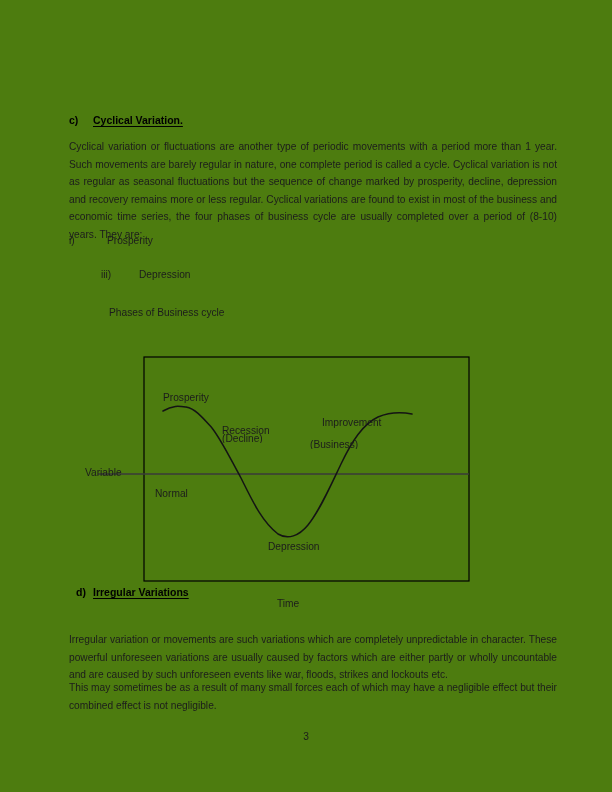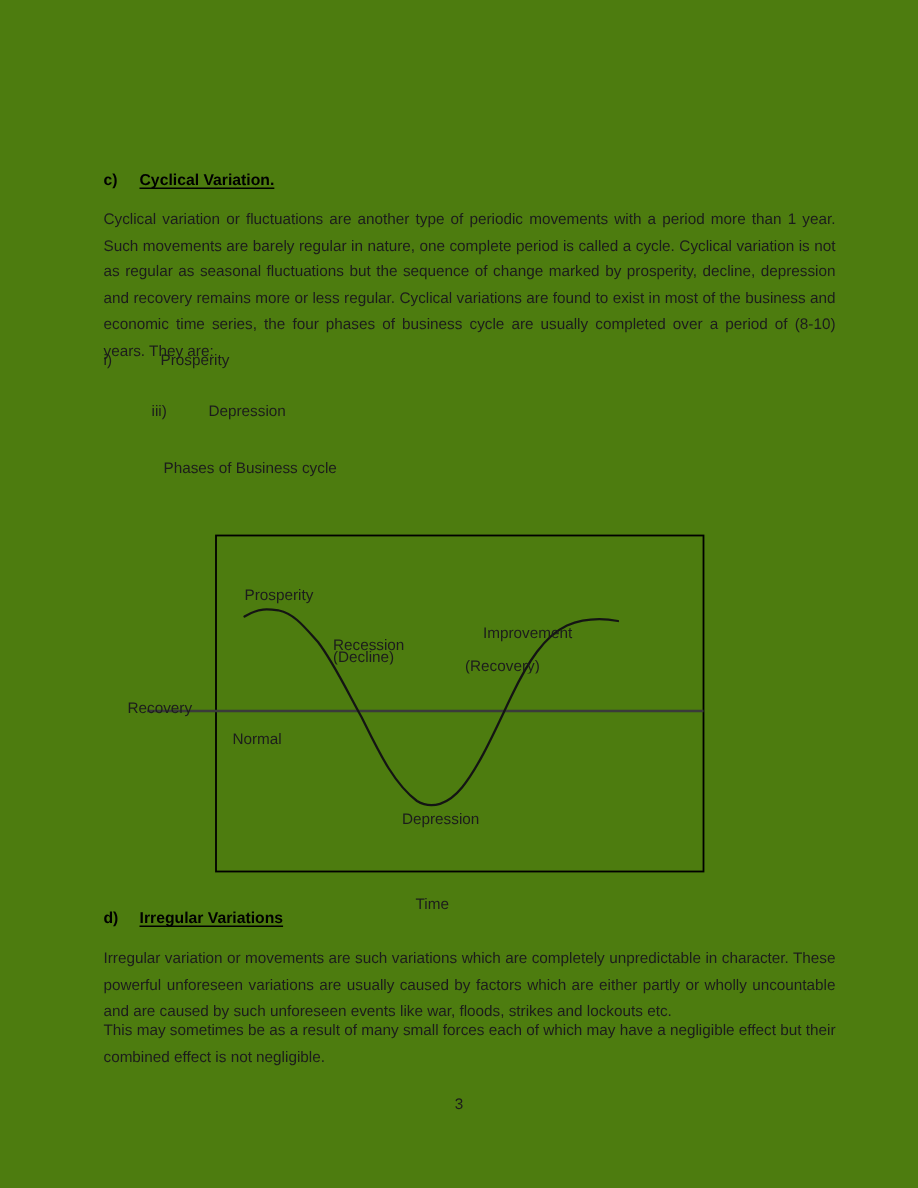--- a/index.html
+++ b/index.html
@@ -144,32 +144,32 @@
 
   <div class="fig-label" style="left:222px; top:425px;">Recession</div>
 
   <div class="fig-label-clip" style="left:222px; top:434px; width:70px;">
     <span>(Decline)</span>
   </div>
 
   <div class="fig-label" style="left:322px; top:417px;">Improvement</div>
 
   <div class="fig-label-clip" style="left:310px; top:440px; width:80px;">
-    <span>(Recovery)</span>
+    <span>(Business)</span>
   </div>
 
   <div class="fig-label" style="left:155px; top:488px;text-align:center;">Normal</div>
 
   <div class="fig-label" style="left:268px; top:541px;">Depression</div>
 
-  <div class="fig-label" style="left:85px; top:467px;">Recovery</div>
+  <div class="fig-label" style="left:85px; top:467px;">Variable</div>
 
   <div class="fig-label" style="left:277px; top:598px;">Time</div>
 
-  <div class="heading" style="left:69px; top:606px;">
+  <div class="heading" style="left:69px; top:586px;text-align:center;">
     <span class="marker">d)</span><span class="title">Irregular Variations</span>
   </div>
 
   <div class="para" style="top:679px;"> This may sometimes be as a result of many small forces each of which may have a negligible effect but their combined effect is not negligible.</div>
 
   <div class="para" style="top:631px;">Irregular variation or movements are such variations which are completely unpredictable in character. These powerful unforeseen variations are usually caused by factors which are either partly or wholly uncountable and are caused by such unforeseen events like war, floods, strikes and lockouts etc.</div>
 
   <div class="pagenum" style="top:731px;">3</div>
 
 </div>

